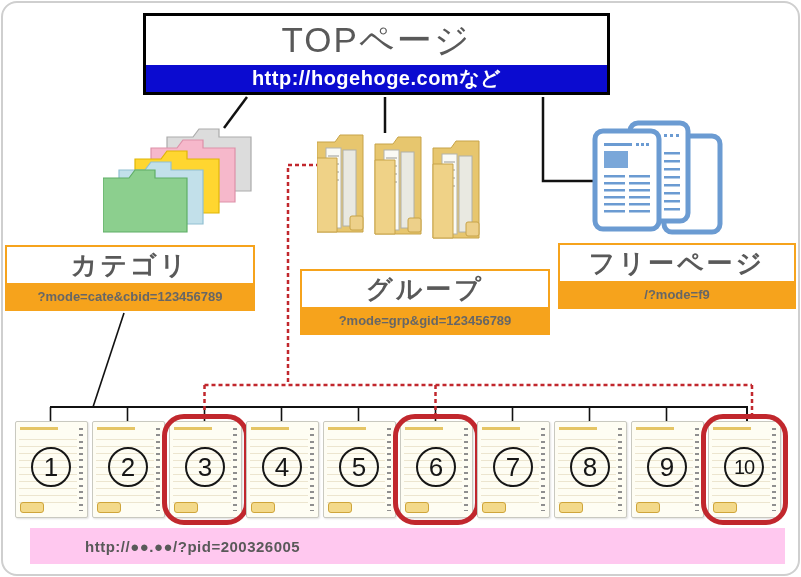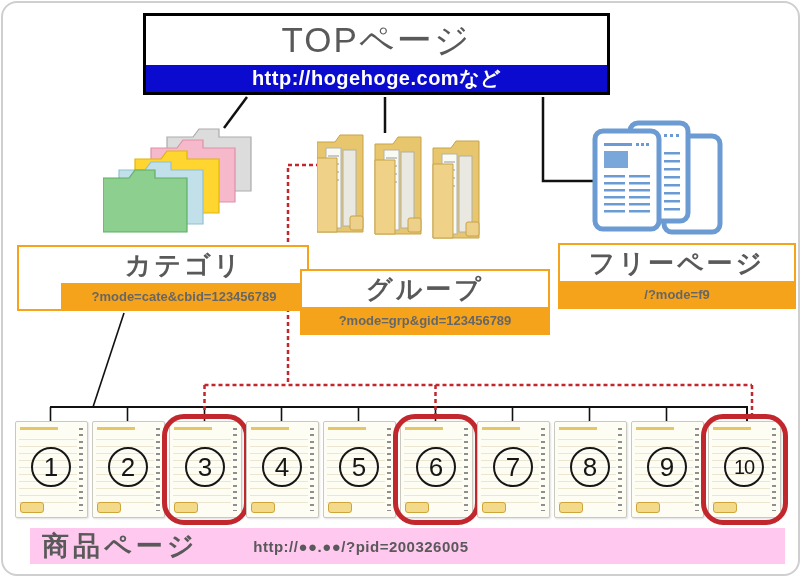--- a/index.html
+++ b/index.html
@@ -21,21 +21,21 @@
 
   
   .icon-cluster{position:absolute;z-index:2;}
 
   
   .node{position:absolute;border:2px solid #f6a31c;background:#fff;z-index:3;}
   .node-title{height:36px;display:flex;align-items:center;justify-content:center;
     font-size:26px;font-weight:bold;color:#595959;letter-spacing:3px;}
   .node-url{height:26px;background:#f6a31c;display:flex;align-items:center;justify-content:center;
     font-size:13px;font-weight:bold;color:#666;}
-  .node-cat{left:17px;top:245px;width:246px;padding-left:42px;}
+  .node-cat{left:5px;top:245px;width:246px;}
   .node-grp{left:300px;top:257px;width:246px;margin-top:12px;}
   .node-free{left:558px;top:243px;width:234px;}
 
   
   .notepad{position:absolute;top:421px;width:71px;height:95px;background:#fefdf3;
     border:1px solid #c9c9c0;border-radius:2px;z-index:2;box-shadow:1px 1px 2px rgba(0,0,0,.12);}
   .note-lines{position:absolute;left:3px;right:10px;top:11px;bottom:13px;
     background:repeating-linear-gradient(to bottom,transparent 0,transparent 6px,#ece5cf 6px,#ece5cf 7px);}
   .note-label{position:absolute;top:5px;left:4px;width:38px;height:3px;background:#e5c565;}
   .note-binding{position:absolute;right:4px;top:6px;bottom:6px;width:4px;
@@ -258,15 +258,14 @@
 <div class="notepad" style="left:708px">
   <div class="ring"></div>
   <div class="note-lines"></div>
   <div class="note-label"></div>
   <div class="note-binding"></div>
   <div class="note-num small-num">10</div>
   <div class="note-logo"></div>
 </div>
 
 <div class="product-bar">
-  <span class="product-label">商品ページ</span>
   <span class="product-url">http://●●.●●/?pid=200326005</span>
 </div>
 
 </body></html>

